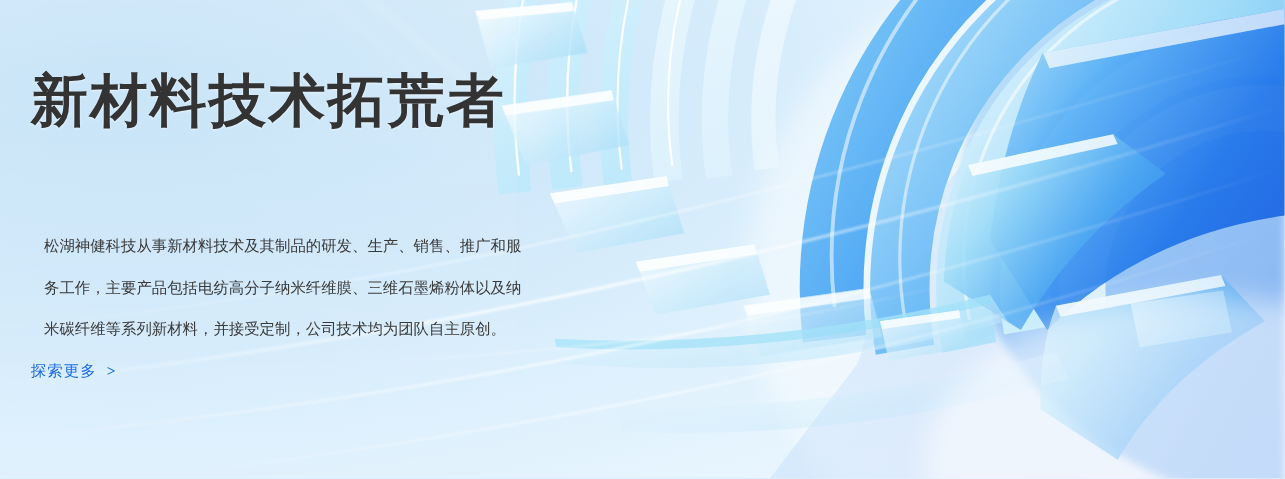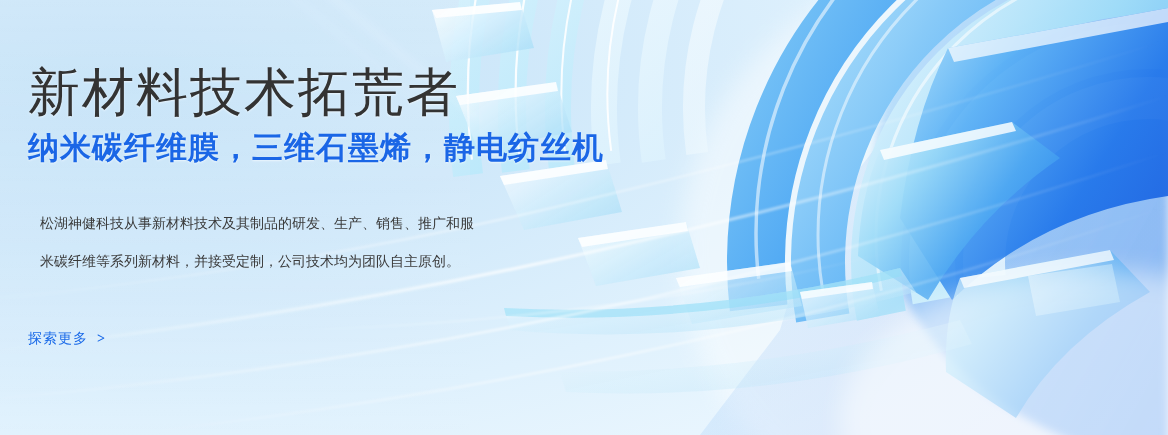--- a/index.html
+++ b/index.html
@@ -12,21 +12,21 @@
     position:relative;width:1168px;height:435px;overflow:hidden;
     background:
       radial-gradient(120% 140% at 10% 18%, #c3e2f8 0%, #cfe8fa 28%, #dff1fd 55%, #eaf6fe 75%, #f2f9ff 100%);
   }
   .layer{position:absolute;inset:0;}
   svg{display:block;}
   
   .content{position:absolute;left:28px;top:0;width:700px;height:435px;z-index:40;}
   .title{
     position:absolute;left:0;top:61px;
-    font-size:52px;line-height:62px;font-weight:400;color:#333333;
+    font-size:52px;line-height:62px;font-weight:700;color:#333333;
     letter-spacing:2px;white-space:nowrap;
     text-shadow:0 1px 2px rgba(255,255,255,.55);
   }
   .subtitle{
     position:absolute;left:0;top:128px;
     font-size:31px;line-height:40px;font-weight:700;color:#1a66e6;
     letter-spacing:1px;white-space:nowrap;
     text-shadow:0 1px 2px rgba(255,255,255,.6);
   }
   .desc{
@@ -222,24 +222,24 @@
 
         <rect x="0" y="0" width="470" height="435" fill="url(#gSoftSheen)" opacity="0.25"></rect>
       </g>
     </svg>
   </div>
 
   <div class="content">
 
     <div class="title">新材料技术拓荒者</div>
 
-    <div class="subtitle">纳米碳纤维膜，三维石墨烯，静电纺丝机</div>
 
     <div class="desc">
       <p>松湖神健科技从事新材料技术及其制品的研发、生产、销售、推广和服</p>
+      <p>务工作，主要产品包括电纺高分子纳米纤维膜、三维石墨烯粉体以及纳</p>
       <p>米碳纤维等系列新材料，并接受定制，公司技术均为团队自主原创。</p>
     </div>
 
     <a class="more" href="#">
       <span>探索更多</span>
       <span class="chev">&gt;</span>
     </a>
 
   </div>
 </div>

